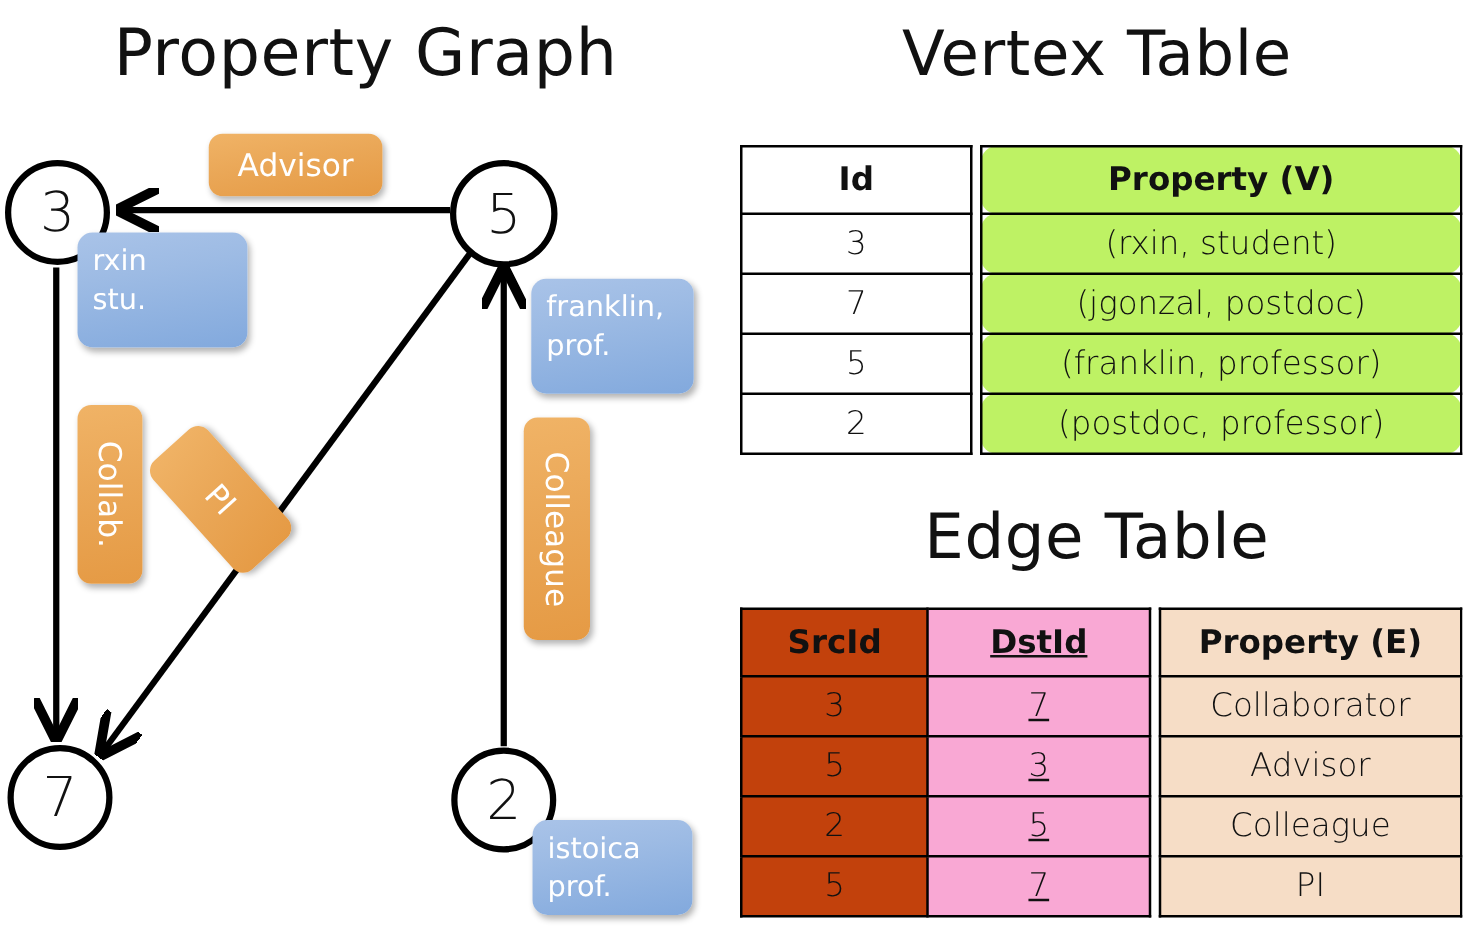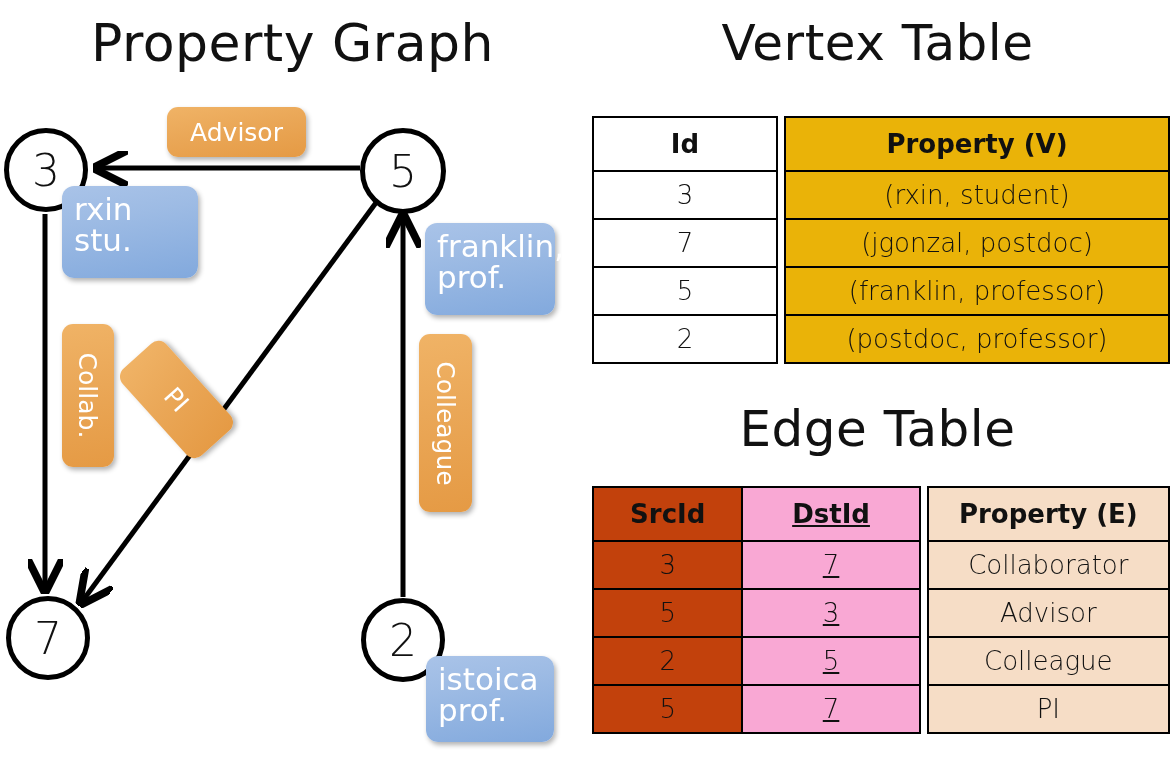--- a/index.html
+++ b/index.html
@@ -65,21 +65,21 @@
     z-index: 5;
   }
 
   .prop-box {
     position: absolute;
     border-radius: 12px;
     box-sizing: border-box;
     color: #ffffff;
     font-family: "DejaVu Sans", sans-serif;
     font-weight: 400;
-    font-size: 31px;
+    font-size: 23px;
     line-height: 31px;
     background: linear-gradient(170deg, #a9c3e8 0%, #9dbbe4 35%, #82a9dd 100%);
     box-shadow: 2px 3px 5px rgba(0,0,0,0.30);
     padding: 8px 12px;
     z-index: 8;
     white-space: pre-line;
   }
 
   .edge-label {
     position: absolute;
@@ -125,21 +125,21 @@
     height: 52px;
   }
   .spacer-col {
     border: none !important;
     width: 6px;
     background: #ffffff;
   }
 
   #vertex-table { left: 592px; top: 116px; }
   #vertex-table .col-id   { width: 182px; background: #ffffff; }
-  #vertex-table .col-prop { width: 382px; background: #eab308; }
+  #vertex-table .col-prop { width: 382px; background: #bef264; border-radius: 12px; }
 
   #edge-table { left: 592px; top: 486px; }
   #edge-table .col-src  { width: 148px; background: #c2410c; }
   #edge-table .col-dst  { width: 176px; background: #f9a8d4; text-decoration: underline; }
   #edge-table .col-prop { width: 240px; background: #f6ddc6; }
 </style>
 </head>
 <body>
 
 <div class="title" id="title-property-graph">Property Graph</div>
@@ -171,21 +171,21 @@
   <div class="vertex" style="left:6px;  top:596px; width:84px; height:84px;">7</div>
   <div class="vertex" style="left:361px;top:598px; width:84px; height:84px;">2</div>
 
   <div class="prop-box" style="left:62px;  top:186px; width:136px; height:92px;">rxin
 stu.</div>
 
   <div class="prop-box" style="left:425px; top:188px; width:130px; height:92px;margin-top:35px;">franklin,
 prof.</div>
 
 
-  <div class="prop-box" style="left:426px; top:656px; width:128px; height:86px;">istoica
+  <div class="prop-box" style="left:426px; top:656px; width:128px; height:76px;">istoica
 prof.</div>
 
   <div class="edge-label" style="left:167px; top:107px; width:139px; height:50px;">Advisor</div>
 
   <div class="edge-label vertical" style="left:62px; top:324px; width:52px; height:143px;">
     <span>Collab.</span>
   </div>
 
   <div class="edge-label vertical" style="left:147px; top:341px; width:59px; height:117px; transform: rotate(-42deg); transform-origin:center center;">
     <span>PI</span>

